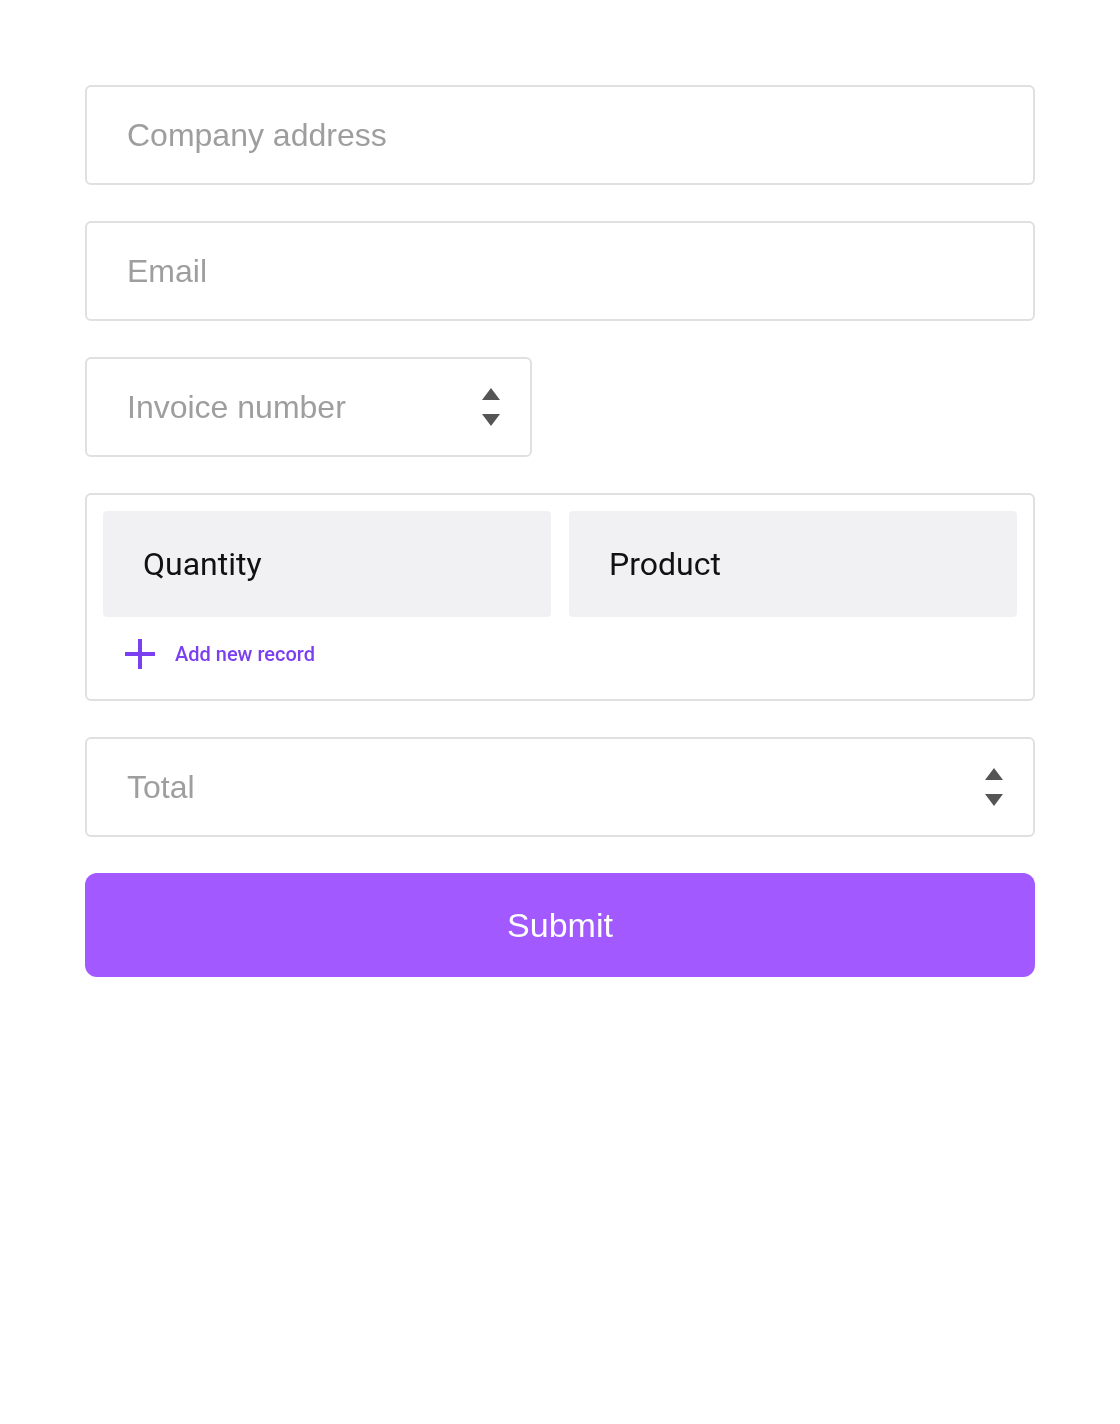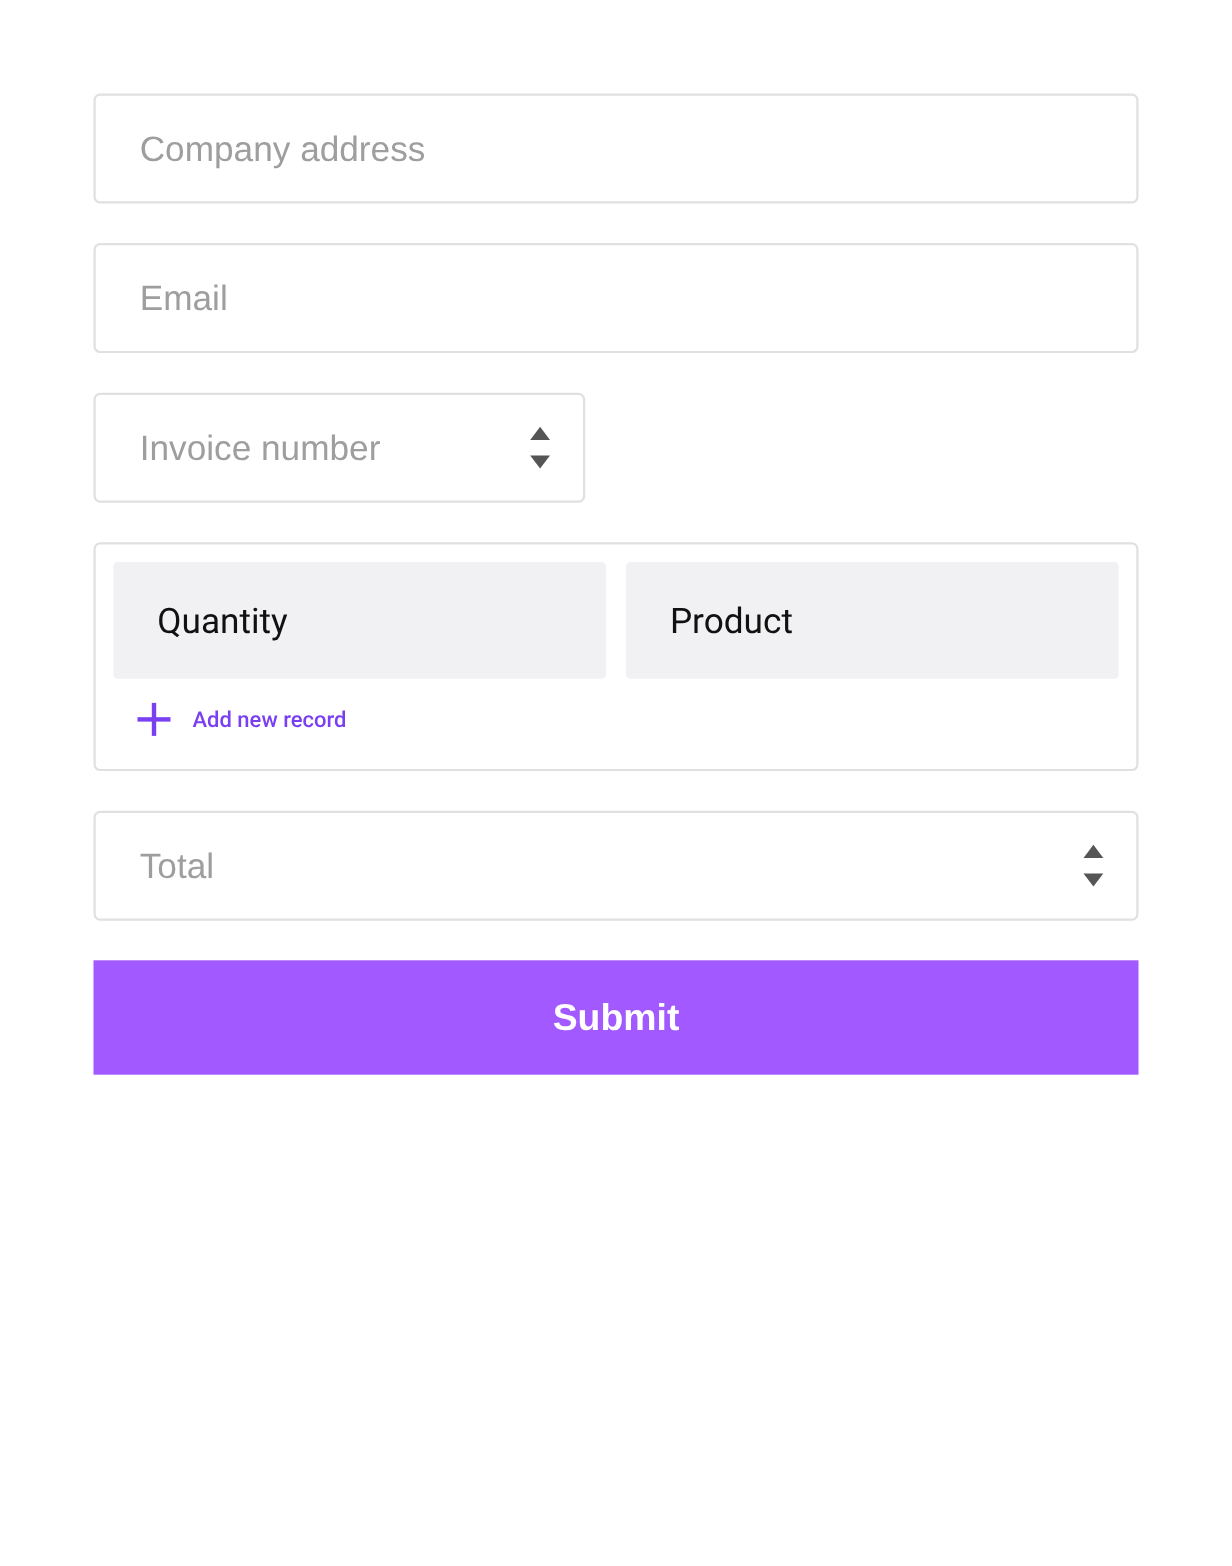--- a/index.html
+++ b/index.html
@@ -97,24 +97,24 @@
       position: absolute;
       background: #7b3ff2;
     }
     .plus-icon::before { left: 13px; top: 0; width: 4px; height: 30px; }
     .plus-icon::after { top: 13px; left: 0; width: 30px; height: 4px; }
     .add-text { font-size: 20px; color: #7b3ff2; font-weight: 500; }
     .submit-btn {
       background: #a259ff;
       color: #fff;
       border: none;
-      border-radius: 0;
+      border-radius: 12px;
       height: 104px;
       font-size: 34px;
-      font-weight: 700;
+      font-weight: 400;
       cursor: pointer;
     }
   </style>
 </head>
 <body>
 
 <div class="form">
 
   <div class="field">
     <input type="text" placeholder="Company address" style="">

